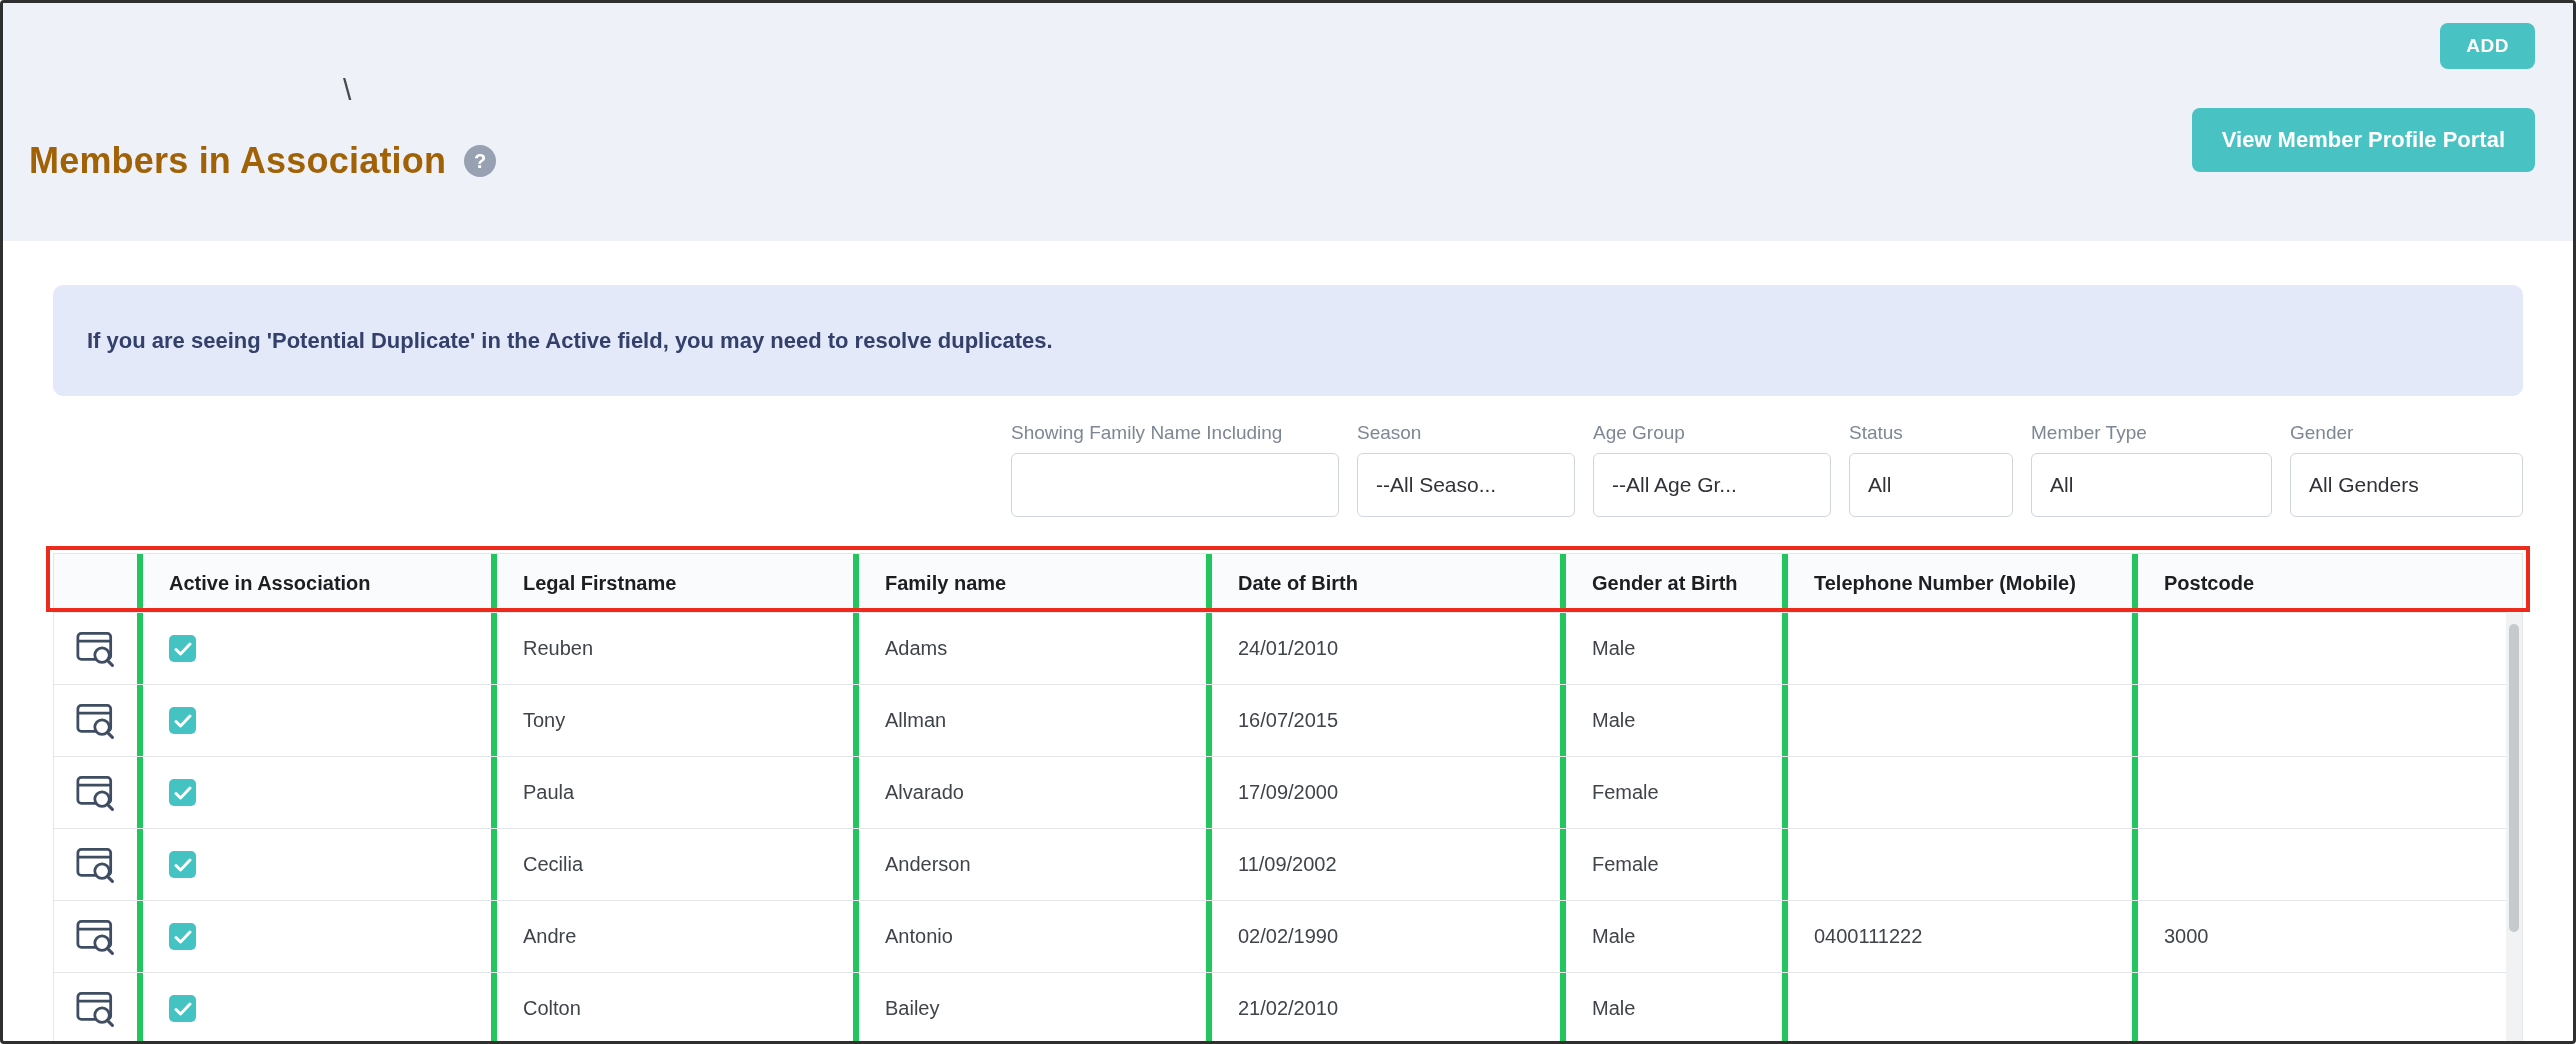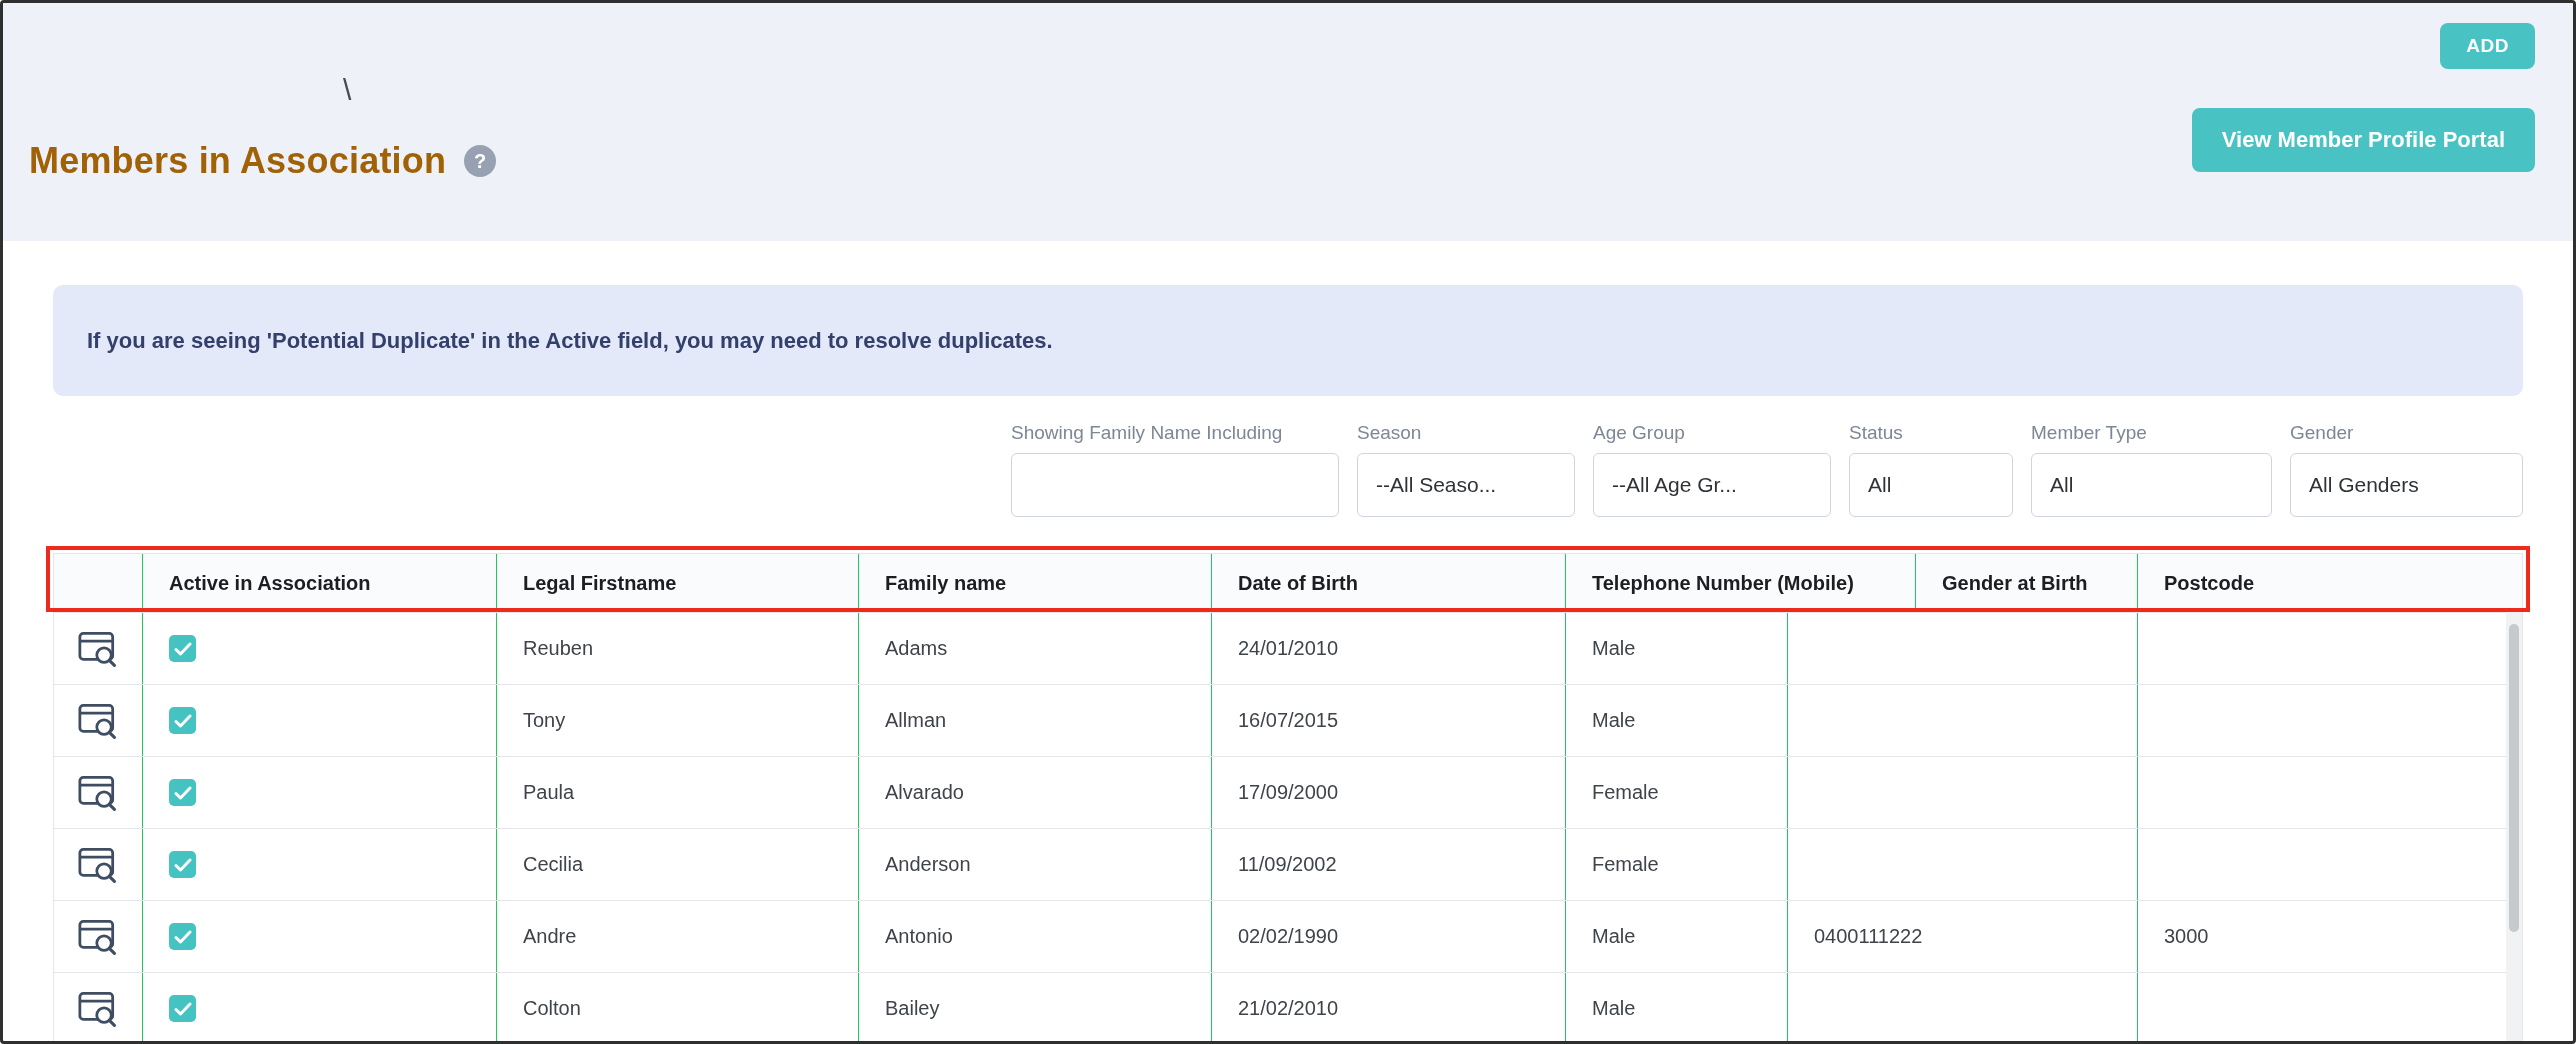--- a/index.html
+++ b/index.html
@@ -149,21 +149,21 @@
     right: -8px;
     height: 66px;
     border: 4px solid #ee2a1c;
     pointer-events: none;
     z-index: 6;
   }
   .cell {
     display: flex;
     align-items: center;
     padding-left: 26px;
-    border-right: 1px solid #22c55e;
+    border-right: 6px solid #22c55e;
     font-size: 20px;
     color: #3f444b;
     overflow: hidden;
     white-space: nowrap;
   }
   .thead .cell {
     font-weight: 700;
     color: #1c1e22;
     font-size: 20px;
   }
@@ -259,22 +259,22 @@
 
   <div class="table-wrap">
 
     <div class="thead">
       <div class="header-annotation"></div>
       <div class="cell w-icon"></div>
       <div class="cell w-active">Active in Association</div>
       <div class="cell w-first">Legal Firstname</div>
       <div class="cell w-family">Family name</div>
       <div class="cell w-dob">Date of Birth</div>
+      <div class="cell w-genderb">Gender at Birth</div>
       <div class="cell w-phone">Telephone Number (Mobile)</div>
-      <div class="cell w-genderb">Gender at Birth</div>
       <div class="cell w-post">Postcode</div>
     </div>
 
     <div class="trow">
       <div class="cell w-icon">
         <span class="record-icon">
           <svg width="42" height="38" viewBox="0 0 24 22" fill="none">
               <rect x="1.5" y="2" width="19" height="15" rx="2" stroke="#3f4d63" stroke-width="1.6"></rect>
               <line x1="1.5" y1="6.5" x2="20.5" y2="6.5" stroke="#3f4d63" stroke-width="1.6"></line>
               <circle cx="15.5" cy="14.5" r="4.2" fill="#fff" stroke="#3f4d63" stroke-width="1.6"></circle>

